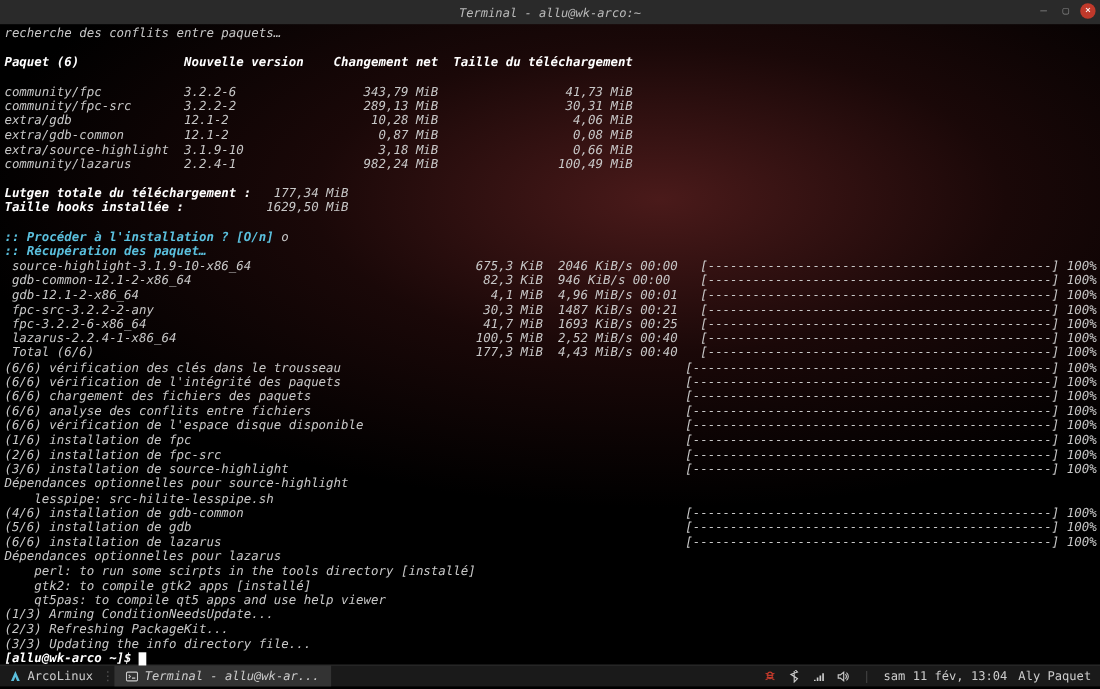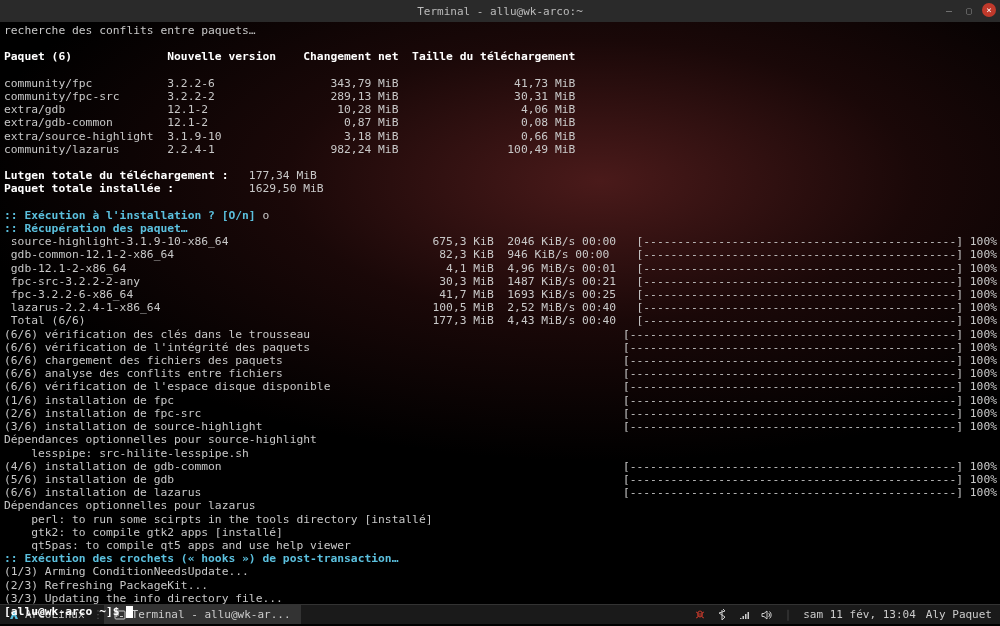--- a/index.html
+++ b/index.html
@@ -2,20 +2,21 @@
 <html><head>
 <meta charset="utf-8">
 <style>
   * { margin: 0; padding: 0; box-sizing: border-box; }
   html, body { width: 1000px; height: 626px; overflow: hidden; background: #000; font-family: "DejaVu Sans Mono", "Liberation Mono", monospace; }
   .window {
     width: 1000px; height: 604px;
     background: radial-gradient(ellipse 900px 400px at 60% 30%, #4a1a1a 0%, #1a0808 35%, #000 70%);
     color: #c8c8c8;
     position: relative;
+    font-style: italic;
   }
   .titlebar {
     height: 22px;
     background: #2a2a2a;
     display: flex; align-items: center; justify-content: center;
     color: #bbb; font-size: 11px;
     position: relative;
   }
   .titlebar .ctl {
     position: absolute; right: 4px; top: 3px;
@@ -51,21 +52,21 @@
   }
   .taskbar .item {
     padding: 0 8px; display: inline-flex; align-items: center; gap: 5px;
   }
   .taskbar .arcolinux svg { width: 12px; height: 12px; }
   .taskbar .spacer { flex: 1; }
   .taskbar .tray { display: flex; align-items: center; gap: 10px; padding-right: 8px; justify-content: space-between; }
   .taskbar .tray svg { width: 12px; height: 12px; }
   .active-task {
     background: #333; height: 100%; display: inline-flex; align-items: center;
-    padding: 0 10px; gap: 6px;
+    padding: 0 10px; gap: 6px; font-style: italic;
   }
 </style>
 </head>
 <body>
 
 <div class="window">
   <div class="titlebar">
     <span>Terminal - allu@wk-arco:~</span>
     <div class="ctl">
       <span>—</span>
@@ -79,23 +80,23 @@
 <span class="white">Paquet (6)              Nouvelle version    Changement net  Taille du téléchargement</span>
 
 community/fpc           3.2.2-6                 343,79 MiB                 41,73 MiB
 community/fpc-src       3.2.2-2                 289,13 MiB                 30,31 MiB
 extra/gdb               12.1-2                   10,28 MiB                  4,06 MiB
 extra/gdb-common        12.1-2                    0,87 MiB                  0,08 MiB
 extra/source-highlight  3.1.9-10                  3,18 MiB                  0,66 MiB
 community/lazarus       2.2.4-1                 982,24 MiB                100,49 MiB
 
 <span class="white">Lutgen totale du téléchargement :   </span>177,34 MiB
-<span class="white">Paquet totale installée :           </span>1629,50 MiB
+<span class="white">Taille hooks installée :           </span>1629,50 MiB
 
-<span class="cyan">:: Exécution à l'installation ? [O/n] </span>o
+<span class="cyan">:: Procéder à l'installation ? [O/n] </span>o
 <span class="cyan">:: Récupération des paquet…</span>
  source-highlight-3.1.9-10-x86_64                              675,3 KiB  2046 KiB/s 00:00   [----------------------------------------------] 100%
  gdb-common-12.1-2-x86_64                                       82,3 KiB  946 KiB/s 00:00    [----------------------------------------------] 100%
  gdb-12.1-2-x86_64                                               4,1 MiB  4,96 MiB/s 00:01   [----------------------------------------------] 100%
  fpc-src-3.2.2-2-any                                            30,3 MiB  1487 KiB/s 00:21   [----------------------------------------------] 100%
  fpc-3.2.2-6-x86_64                                             41,7 MiB  1693 KiB/s 00:25   [----------------------------------------------] 100%
  lazarus-2.2.4-1-x86_64                                        100,5 MiB  2,52 MiB/s 00:40   [----------------------------------------------] 100%
  Total (6/6)                                                   177,3 MiB  4,43 MiB/s 00:40   [----------------------------------------------] 100%
 (6/6) vérification des clés dans le trousseau                                              [------------------------------------------------] 100%
 (6/6) vérification de l'intégrité des paquets                                              [------------------------------------------------] 100%
@@ -107,21 +108,20 @@
 (3/6) installation de source-highlight                                                     [------------------------------------------------] 100%
 Dépendances optionnelles pour source-highlight
     lesspipe: src-hilite-lesspipe.sh
 (4/6) installation de gdb-common                                                           [------------------------------------------------] 100%
 (5/6) installation de gdb                                                                  [------------------------------------------------] 100%
 (6/6) installation de lazarus                                                              [------------------------------------------------] 100%
 Dépendances optionnelles pour lazarus
     perl: to run some scirpts in the tools directory [installé]
     gtk2: to compile gtk2 apps [installé]
     qt5pas: to compile qt5 apps and use help viewer
-<span class="cyan">:: Exécution des crochets (« hooks ») de post-transaction…</span>
 (1/3) Arming ConditionNeedsUpdate...
 (2/3) Refreshing PackageKit...
 (3/3) Updating the info directory file...
 <span class="white">[allu@wk-arco ~]$ </span><span class="cursor"></span></div>
 </div>
 
 <div class="taskbar">
   <div class="item arcolinux">
     <svg viewBox="0 0 24 24">
         <path d="M12 2 L20 20 L15 20 L12 13 L9 20 L4 20 Z" fill="#5bc0de"></path>

